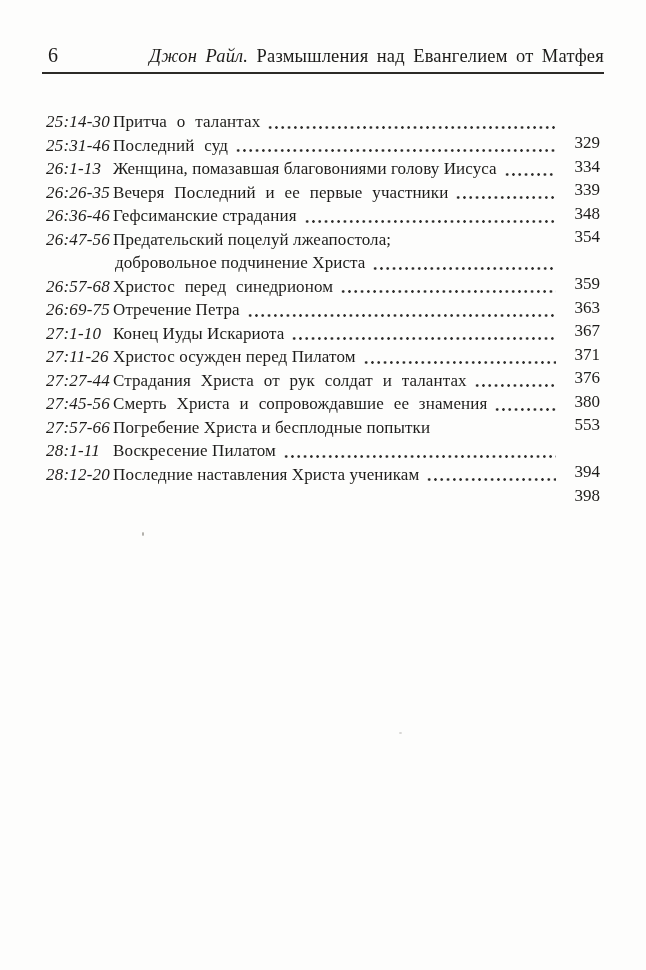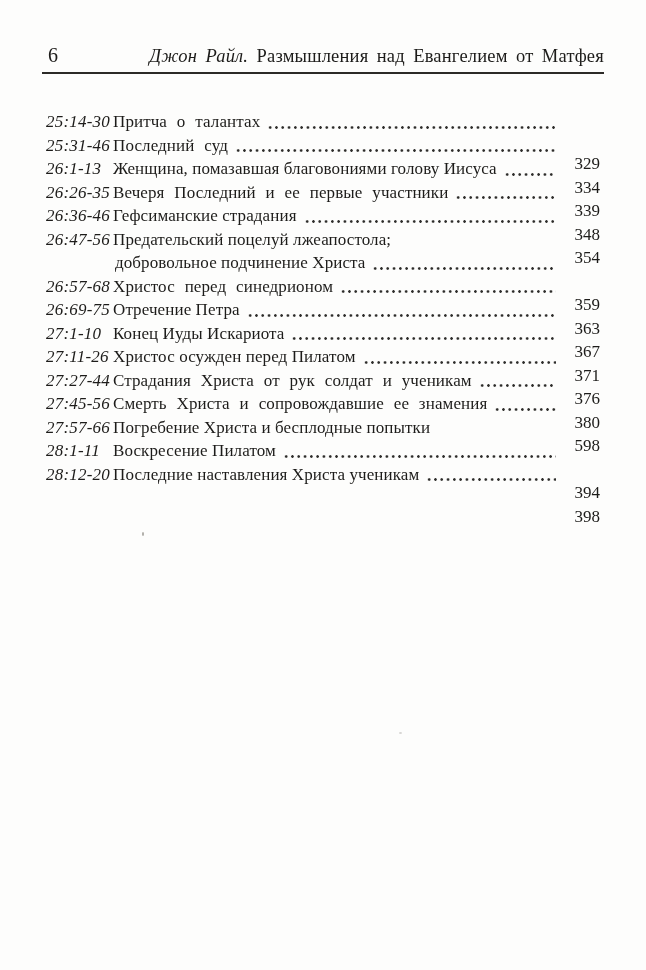--- a/index.html
+++ b/index.html
@@ -33,21 +33,21 @@
     letter-spacing: 0.2px;
   }
   .header-title .author { font-style: italic; }
 
   
   .toc {
     margin: 36px 46px 0 46px; 
   }
   .toc-row {
     display: flex;
-    align-items: flex-start;
+    align-items: center;
     height: 23.5px;
     line-height: 23.5px;
     font-size: 17px;
     white-space: nowrap;
   }
   .verse {
     flex: 0 0 67px;
     font-style: italic;
     letter-spacing: 0.2px;
   }
@@ -156,30 +156,30 @@
 
   <div class="toc-row">
     <span class="verse">27:11-26</span>
     <span class="title">Христос осужден перед Пилатом</span>
     <span class="leader"></span>
     <span class="pageno">376</span>
   </div>
 
   <div class="toc-row">
     <span class="verse">27:27-44</span>
-    <span class="title ws">Страдания Христа от рук солдат и ученикам</span>
+    <span class="title ws">Страдания Христа от рук солдат и талантах</span>
     <span class="leader"></span>
     <span class="pageno">380</span>
   </div>
 
   <div class="toc-row">
     <span class="verse">27:45-56</span>
     <span class="title ws">Смерть Христа и сопровождавшие ее знамения</span>
     <span class="leader"></span>
-    <span class="pageno">598</span>
+    <span class="pageno">553</span>
   </div>
 
   <div class="toc-row">
     <span class="verse">27:57-66</span>
     <span class="title">Погребение Христа и бесплодные попытки</span>
   </div>
 
   <div class="toc-row">
     <span class="verse">28:1-11</span>
     <span class="title">Воскресение Пилатом</span>

